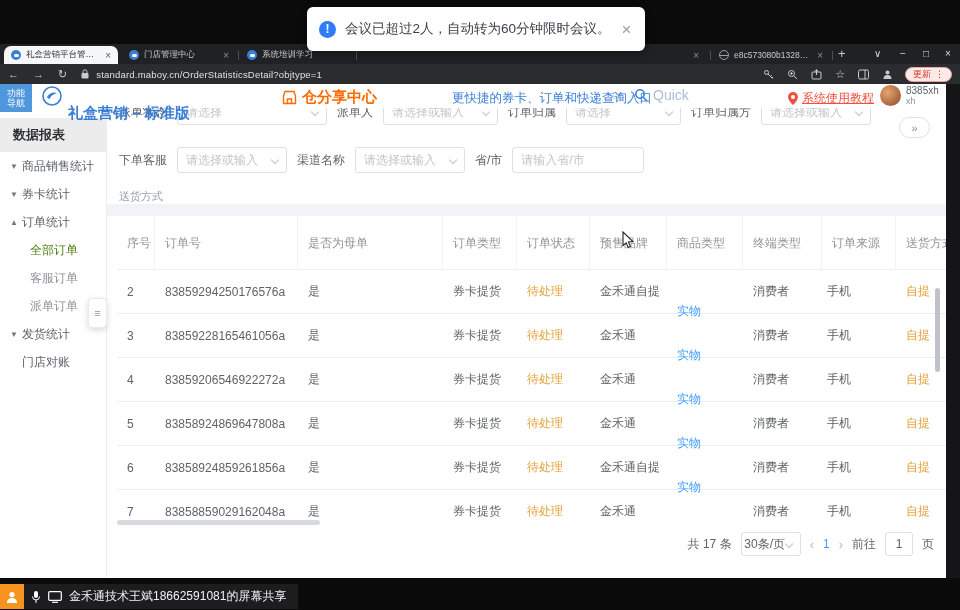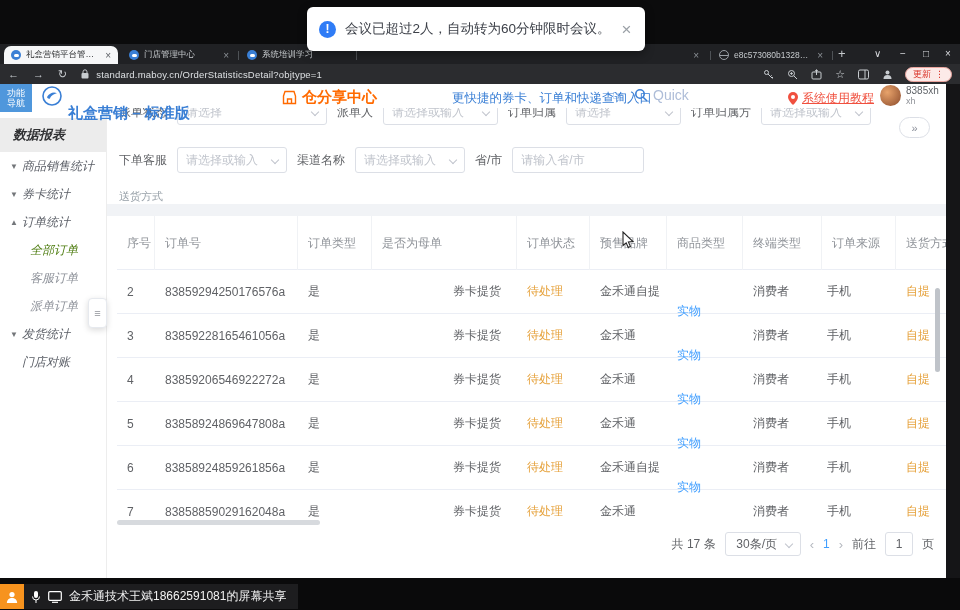--- a/index.html
+++ b/index.html
@@ -61,21 +61,21 @@
   .quick .q-label { font-size:14px; color:#aebdd8; }
   .tutorial { position:absolute; left:788px; top:6px; display:flex; align-items:center; gap:4px;
               color:#f0503f; font-size:12px; white-space:nowrap;text-decoration:underline; }
   .avatar { position:absolute; left:880px; top:1px; width:21px; height:21px; border-radius:50%;
             background:radial-gradient(circle at 35% 35%, #e8a36b, #8a4a2b); }
   .uname { position:absolute; left:906px; top:1px; font-size:10px; color:#5f6368; line-height:11px; }
   .uname .sub { color:#909399; font-size:9px; }
 
   
   .sidebar { position:absolute; left:0; top:24px; width:107px; height:470px; background:#fff;
-             border-right:1px solid #ededed;font-style:italic; }
+             border-right:1px solid #ededed; }
   .sb-header { margin-top:10px; height:34px; background:#ececec; display:flex; align-items:center;
                padding-left:13px; font-size:13px; font-weight:bold; color:#303133; }
   .sb-item { height:28px; display:flex; align-items:center; font-size:12px; color:#5a5e66; padding-left:10px; }
   .sb-item .arr { font-size:8px; color:#73767a; width:12px; flex:none; }
   .sb-item.child { padding-left:30px; color:#8d9199; }
   .sb-item.active { color:#4d7c0f; }
   .sb-handle { position:absolute; left:88px; top:214px; width:19px; height:30px; background:#fff;
                border:1px solid #e6e9ee; border-radius:4px; box-shadow:0 2px 6px rgba(0,0,0,.15);
                display:flex; align-items:center; justify-content:center; color:#909399; font-size:11px; z-index:5; }
 
@@ -119,21 +119,21 @@
   .td { font-size:12px; color:#606266; padding-left:10px; white-space:nowrap; overflow:hidden; }
   .c0{width:38px;} .c1{width:143px;} .c2{width:145px;} .c3{width:74px;} .c4{width:73px;}
   .c5{width:77px;} .c6{width:76px;} .c7{width:74px;} .c8{width:79px;} .c9{width:50px;}
   .warn { color:#e6a23c; } .blu { color:#409eff;margin-top:40px; }
   .hscroll { position:absolute; left:10px; top:412px; width:203px; height:5px; background:#d7dade; border-radius:3px; z-index:4; }
   .vscroll { position:absolute; left:828px; top:180px; width:5px; height:84px; background:#bfc3c9; border-radius:3px; z-index:4; }
 
   
   .pager { position:absolute; right:12px; top:424px; display:flex; align-items:center; font-size:12px;
            color:#606266; gap:9px; }
-  .psel { width:76px; height:24px; border:1px solid #dcdfe6; border-radius:3px; display:flex; align-items:center;
+  .psel { width:60px; height:24px; border:1px solid #dcdfe6; border-radius:3px; display:flex; align-items:center;
           justify-content:center; color:#606266; position:relative; padding-right:12px; }
   .psel .chev { top:8px; }
   .pnav { color:#b4b8bf; font-size:13px; }
   .pcur { color:#409eff; }
   .pgoto { width:28px; height:24px; border:1px solid #dcdfe6; border-radius:3px; text-align:center;
            font-size:12px; color:#606266; }
 
   
   .bottombar { position:absolute; left:0; top:578px; width:960px; height:32px; background:#0a0a0b; }
   .sharechip { position:absolute; left:0; top:6px; height:25px; display:flex; align-items:stretch; }
@@ -374,22 +374,22 @@
           <span>默认查询近一年数据</span>
         </span>
       </div>
 
       <div class="grayband"></div>
 
       <div class="table">
         <div class="thead">
           <span class="th c0">序号</span>
           <span class="th c1">订单号</span>
+          <span class="th c2">是否为母单</span>
           <span class="th c3">订单类型</span>
-          <span class="th c2">是否为母单</span>
           <span class="th c4">订单状态</span>
           <span class="th c5">预售品牌</span>
           <span class="th c6">商品类型</span>
           <span class="th c8">终端类型</span>
           <span class="th c7">订单来源</span>
           <span class="th c9">送货方式</span>
         </div>
         <div class="trow">
           <span class="td c0">2</span>
           <span class="td c1">83859294250176576a</span>

